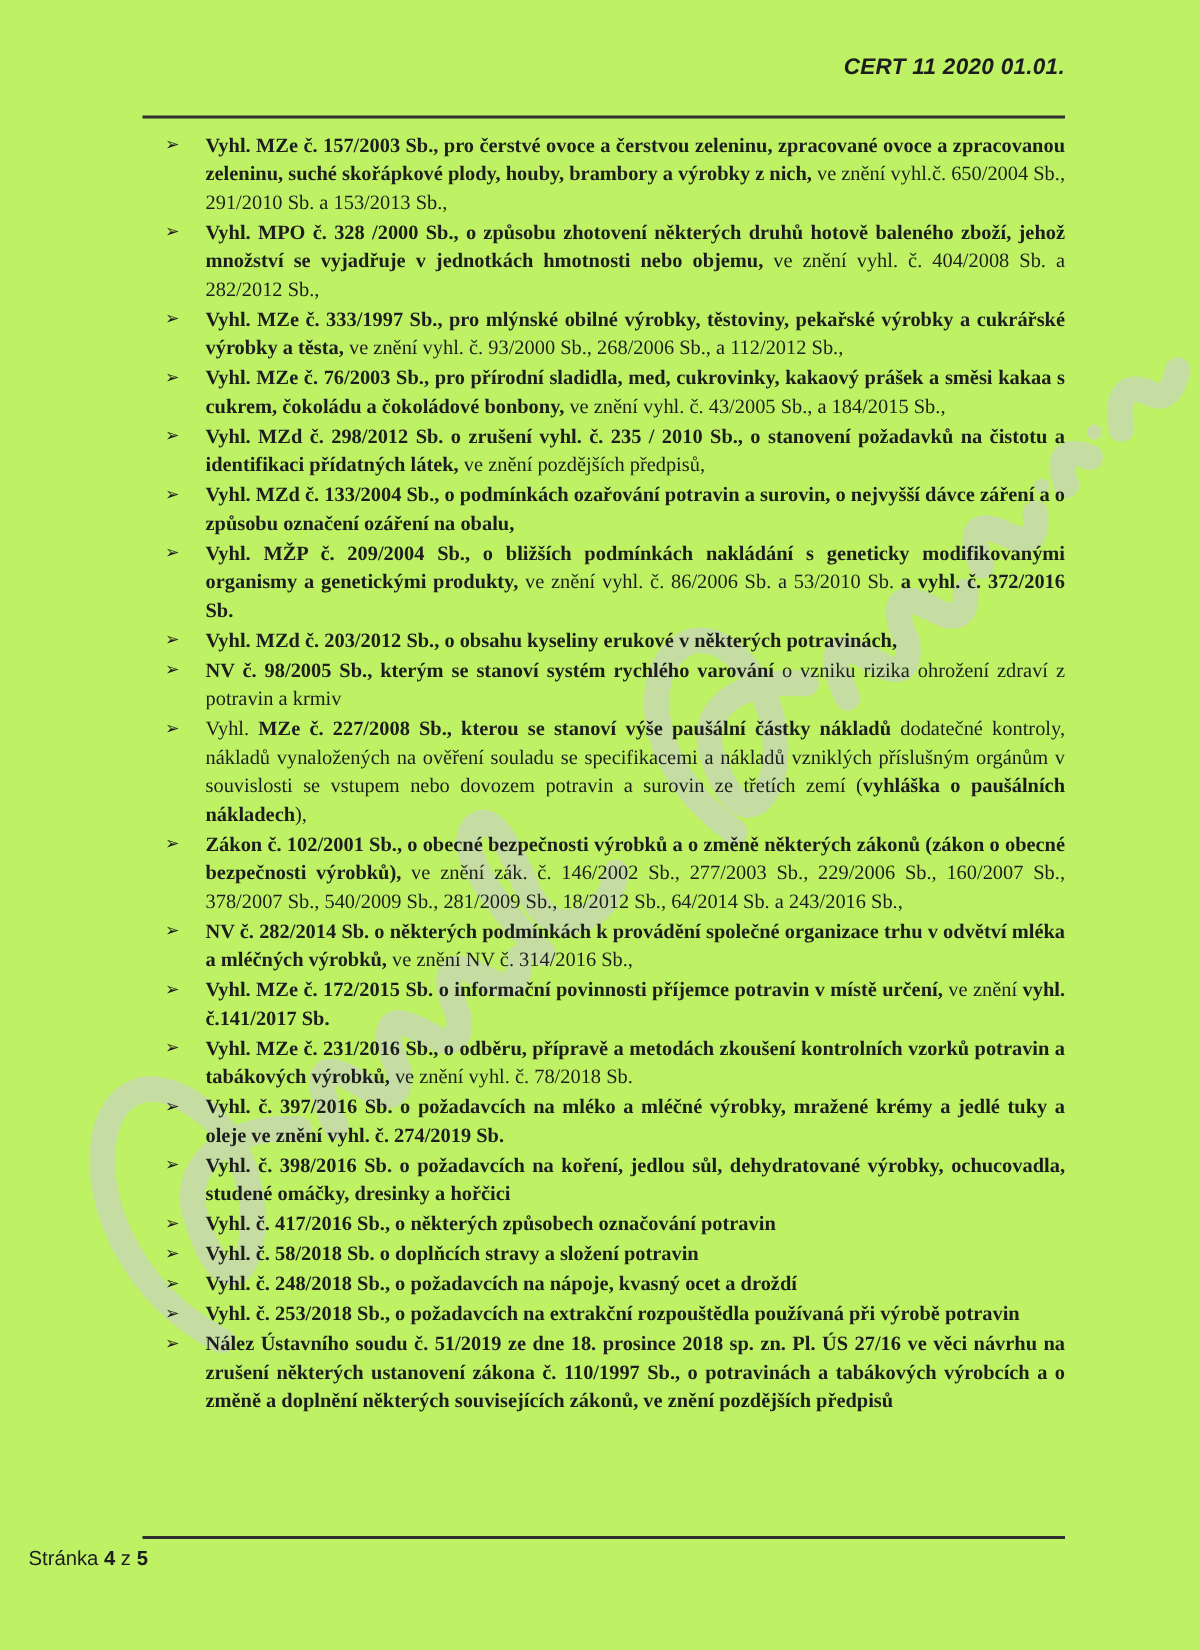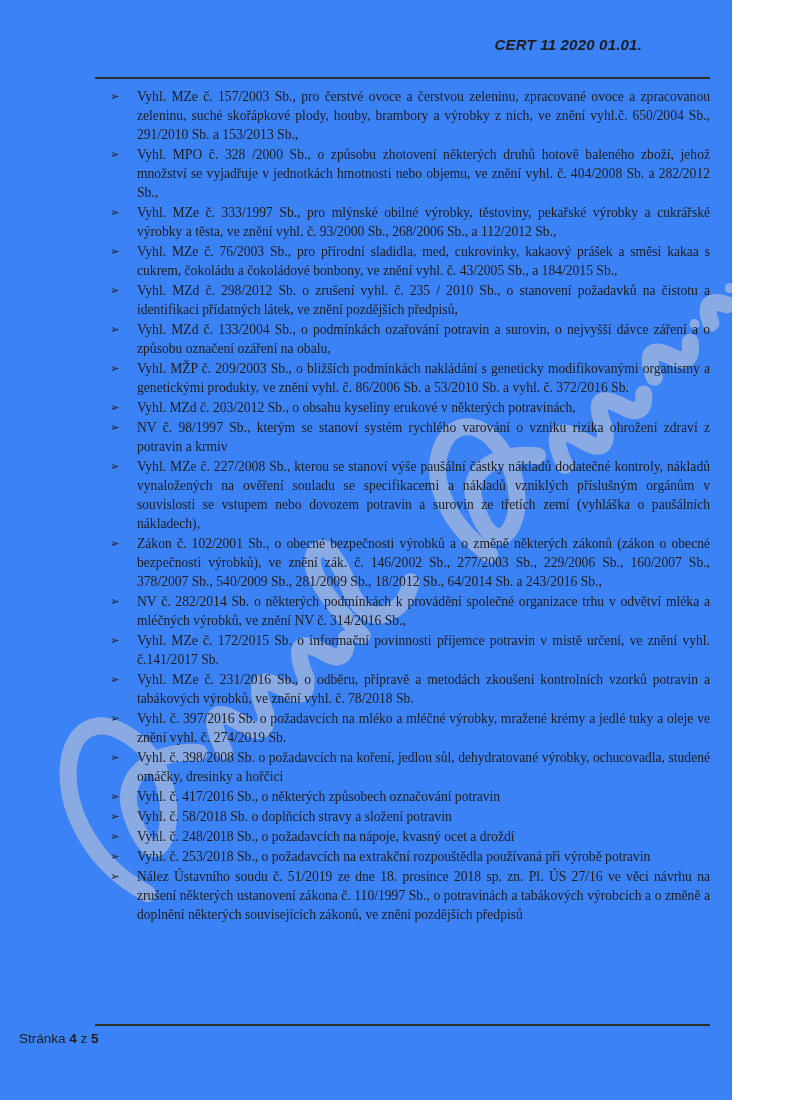--- a/index.html
+++ b/index.html
@@ -1,37 +1,37 @@
 <!DOCTYPE html>
 <html><head>
 <meta charset="utf-8">
 <style>
   html,body{margin:0;padding:0;}
   .page{
-    position:relative;width:732px;height:1100px;background:#3b82f6;
+    position:relative;width:800px;height:1100px;background:#bef264;
     overflow:hidden;font-family:"Liberation Serif",serif;color:#1d1d1d;
   }
   .watermark{position:absolute;left:0;top:0;z-index:0;}
   .header-right{
     position:absolute;top:36px;right:90px;z-index:2;
     font-family:"Liberation Sans",sans-serif;font-style:italic;font-weight:600;
     font-size:15px;letter-spacing:0.2px;color:#1d1d1d;
   }
   .rule-top{position:absolute;top:77px;left:95px;width:615px;height:2px;background:#2e2e2e;z-index:2;}
   .content{position:absolute;top:87px;left:137px;width:573px;z-index:2;}
   .li{position:relative;margin-bottom:1px;}
   .bullet{
     position:absolute;left:-27px;top:2px;
     font-family:"DejaVu Sans",sans-serif;font-size:11.5px;color:#1d1d1d;
   }
   .text{
     text-align:justify;font-size:13.6px;line-height:19px;color:#1d1d1d;
     font-family:"Liberation Serif",serif;
   }
-  .text .b{font-weight:400;margin-top:36px;}
+  .text .b{font-weight:700;margin-top:36px;}
   .text .r{font-weight:400;}
   .rule-bottom{position:absolute;top:1024px;left:95px;width:615px;height:2px;background:#2e2e2e;z-index:2;}
   .footer{
     position:absolute;top:1031px;left:0;width:800px;z-index:2;
     font-family:"Liberation Sans",sans-serif;font-size:13.5px;color:#1d1d1d;padding-left:19px;
   }
   .footer .fb{font-weight:700;}
 </style>
 </head>
 <body>
@@ -77,29 +77,29 @@
       <div class="li">
         <span class="bullet">➢</span>
         <div class="text"><span class="b">Vyhl. MZd č. 298/2012 Sb. o zrušení vyhl. č. 235 / 2010 Sb., o stanovení požadavků na čistotu a identifikaci přídatných látek, </span><span class="r">ve znění pozdějších předpisů,</span></div>
       </div>
       <div class="li">
         <span class="bullet">➢</span>
         <div class="text"><span class="b">Vyhl. MZd č. 133/2004 Sb., o podmínkách ozařování potravin a surovin, o nejvyšší dávce záření a o způsobu označení ozáření na obalu,</span></div>
       </div>
       <div class="li">
         <span class="bullet">➢</span>
-        <div class="text"><span class="b">Vyhl. MŽP č. 209/2003 Sb., o bližších podmínkách nakládání s geneticky modifikovanými organismy a genetickými produkty, </span><span class="r">ve znění vyhl. č. 86/2006 Sb. a 53/2010 Sb. </span><span class="b">a vyhl. č. 372/2016 Sb.</span></div>
+        <div class="text"><span class="b">Vyhl. MŽP č. 209/2004 Sb., o bližších podmínkách nakládání s geneticky modifikovanými organismy a genetickými produkty, </span><span class="r">ve znění vyhl. č. 86/2006 Sb. a 53/2010 Sb. </span><span class="b">a vyhl. č. 372/2016 Sb.</span></div>
       </div>
       <div class="li">
         <span class="bullet">➢</span>
         <div class="text"><span class="b">Vyhl. MZd č. 203/2012 Sb., o obsahu kyseliny erukové v některých potravinách,</span></div>
       </div>
       <div class="li">
         <span class="bullet">➢</span>
-        <div class="text"><span class="b">NV č. 98/1997 Sb., kterým se stanoví systém rychlého varování </span><span class="r">o vzniku rizika ohrožení zdraví z potravin a krmiv</span></div>
+        <div class="text"><span class="b">NV č. 98/2005 Sb., kterým se stanoví systém rychlého varování </span><span class="r">o vzniku rizika ohrožení zdraví z potravin a krmiv</span></div>
       </div>
       <div class="li">
         <span class="bullet">➢</span>
         <div class="text"><span class="r">Vyhl. </span><span class="b">MZe č. 227/2008 Sb., kterou se stanoví výše paušální částky nákladů </span><span class="r">dodatečné kontroly, nákladů vynaložených na ověření souladu se specifikacemi a nákladů vzniklých příslušným orgánům v souvislosti se vstupem nebo dovozem potravin a surovin ze třetích zemí (</span><span class="b">vyhláška o paušálních nákladech</span><span class="r">),</span></div>
       </div>
       <div class="li">
         <span class="bullet">➢</span>
         <div class="text"><span class="b">Zákon č. 102/2001 Sb., o obecné bezpečnosti výrobků a o změně některých zákonů (zákon o obecné bezpečnosti výrobků), </span><span class="r">ve znění zák. č. 146/2002 Sb., 277/2003 Sb., 229/2006 Sb., 160/2007 Sb., 378/2007 Sb., 540/2009 Sb., 281/2009 Sb., 18/2012 Sb., 64/2014 Sb. a 243/2016 Sb.,</span></div>
       </div>
       <div class="li">
@@ -113,21 +113,21 @@
       <div class="li">
         <span class="bullet">➢</span>
         <div class="text"><span class="b">Vyhl. MZe č. 231/2016 Sb., o odběru, přípravě a metodách zkoušení kontrolních vzorků potravin a tabákových výrobků, </span><span class="r">ve znění vyhl. č. 78/2018 Sb.</span></div>
       </div>
       <div class="li">
         <span class="bullet">➢</span>
         <div class="text"><span class="b">Vyhl. č. 397/2016 Sb. o požadavcích na mléko a mléčné výrobky, mražené krémy a jedlé tuky a oleje ve znění vyhl. č. 274/2019 Sb.</span></div>
       </div>
       <div class="li">
         <span class="bullet">➢</span>
-        <div class="text"><span class="b">Vyhl. č. 398/2008 Sb. o požadavcích na koření, jedlou sůl, dehydratované výrobky, ochucovadla, studené omáčky, dresinky a hořčici</span></div>
+        <div class="text"><span class="b">Vyhl. č. 398/2016 Sb. o požadavcích na koření, jedlou sůl, dehydratované výrobky, ochucovadla, studené omáčky, dresinky a hořčici</span></div>
       </div>
       <div class="li">
         <span class="bullet">➢</span>
         <div class="text"><span class="b">Vyhl. č. 417/2016 Sb., o některých způsobech označování potravin</span></div>
       </div>
       <div class="li">
         <span class="bullet">➢</span>
         <div class="text"><span class="b">Vyhl. č. 58/2018 Sb. o doplňcích stravy a složení potravin</span></div>
       </div>
       <div class="li">

